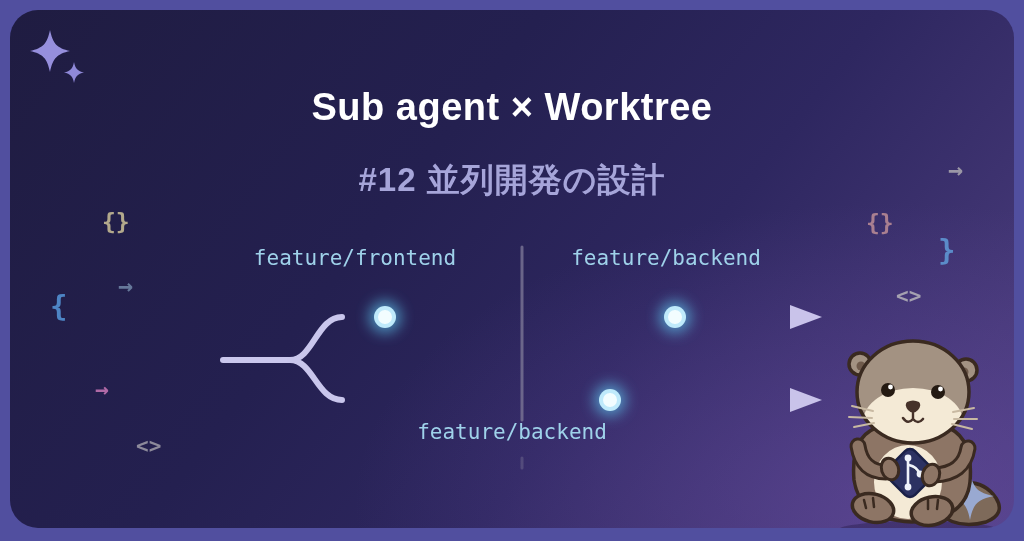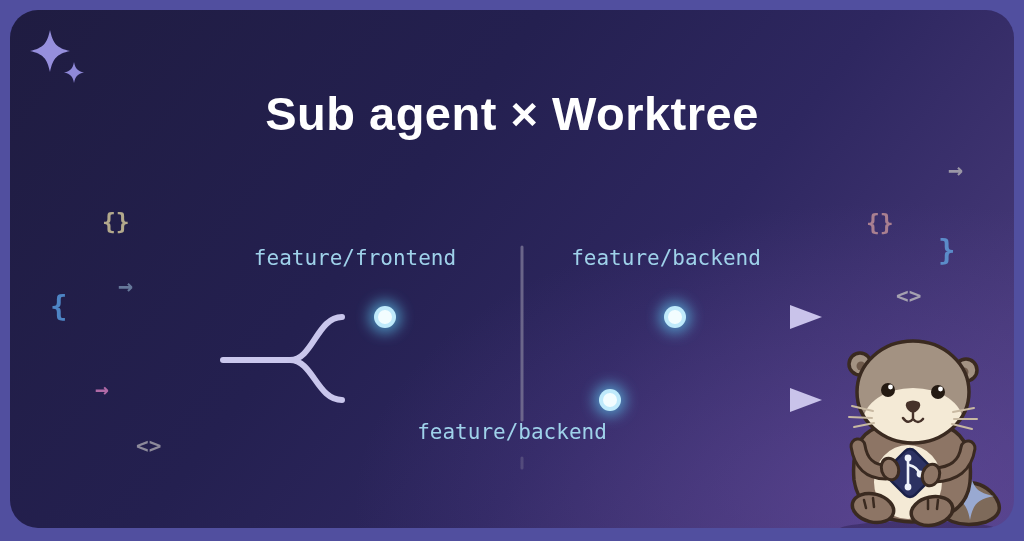--- a/index.html
+++ b/index.html
@@ -13,21 +13,21 @@
     position:absolute;left:10px;top:10px;width:1004px;height:518px;
     border-radius:28px;
     background:
       radial-gradient(900px 500px at 88% 95%, rgba(110,80,170,0.45), rgba(110,80,170,0) 60%),
       linear-gradient(128deg,#1f1c41 0%, #242050 38%, #2e2760 62%, #453877 88%, #4c3d80 100%);
     overflow:hidden;
   }
   .title{
     position:absolute;left:0;top:76px;width:1004px;
     text-align:center;color:#ffffff;
-    font-size:47px;font-weight:700;letter-spacing:0.5px;
+    font-size:38px;font-weight:700;letter-spacing:0.5px;
   }
   .subtitle{
     position:absolute;left:0;top:148px;width:1004px;
     text-align:center;color:#a6a5d9;
     font-size:33px;font-weight:700;letter-spacing:1px;
   }
   .sparkles{position:absolute;left:16px;top:18px;}
   .deco{
     position:absolute;
     font-family:"DejaVu Sans Mono", monospace;
@@ -57,20 +57,21 @@
 <body>
 
 <div class="card">
 
   <svg class="sparkles" width="70" height="70" viewBox="0 0 70 70">
     <path d="M 24 2 C 27 16 31 20 44 23 C 31 26 27 30 24 44 C 21 30 17 26 4 23 C 17 20 21 16 24 2 Z" fill="#968fdd"></path>
     <path d="M 48 34 C 49.5 41 51.5 43 58 44.5 C 51.5 46 49.5 48 48 55 C 46.5 48 44.5 46 38 44.5 C 44.5 43 46.5 41 48 34 Z" fill="#8f88d8"></path>
   </svg>
 
   <div class="title">Sub agent × Worktree</div>
+  <div class="subtitle">#12 並列開発の設計</div>
 
   <span class="deco sym-1">{}</span>
   <span class="deco sym-2">→</span>
   <span class="deco sym-3">{</span>
   <span class="deco sym-4">→</span>
   <span class="deco sym-5">&lt;&gt;</span>
   <span class="deco sym-6">→</span>
   <span class="deco sym-7">{}</span>
   <span class="deco sym-8">}</span>
   <span class="deco sym-9">&lt;&gt;</span>

